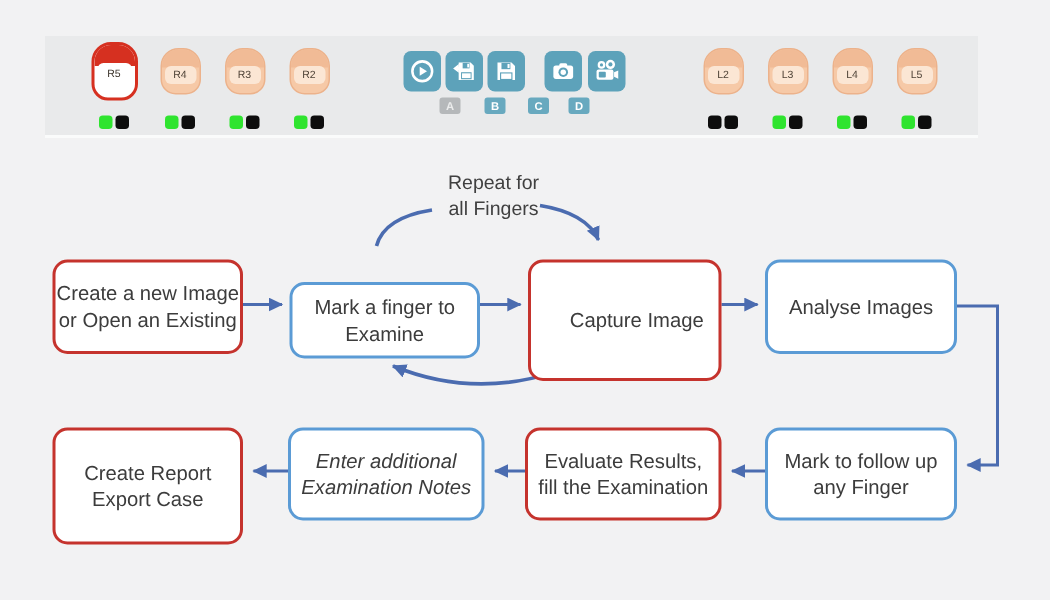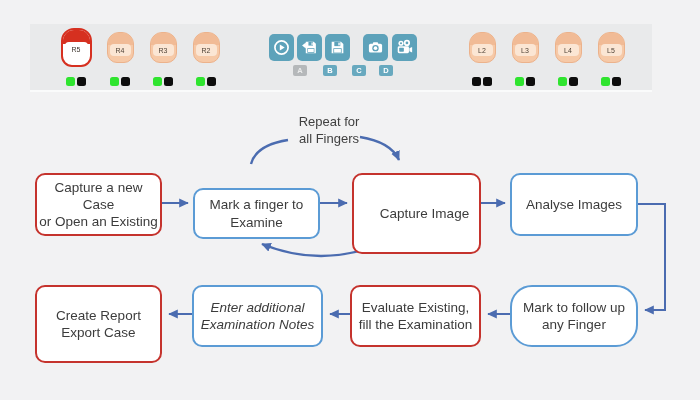--- a/index.html
+++ b/index.html
@@ -228,21 +228,21 @@
     <path d="M397,237 Q328,271 262,244" stroke-width="2.4" marker-end="url(#ah)"></path>
   </g>
 </svg>
 
 <div class="repeat-note">
   <div>Repeat for</div>
   <div>all Fingers</div>
 </div>
 
 <div class="node red" style="left:35px;top:173px;width:127px;height:63px;">
-  <div>Capture a new Case</div>
+  <div>Create a new Image</div>
   <div>or Open an Existing</div>
 </div>
 <div class="node blue" style="left:193px;top:188px;width:127px;height:51px;text-align:center;">
   <div>Mark a finger to</div>
   <div>Examine</div>
 </div>
 <div class="node red" style="left:352px;top:173px;width:129px;height:81px;padding-left:16px;">
   <div>Capture Image</div>
 </div>
 <div class="node blue" style="left:510px;top:173px;width:128px;height:63px;">
@@ -251,19 +251,19 @@
 
 <div class="node red" style="left:35px;top:285px;width:127px;height:78px;">
   <div>Create Report</div>
   <div>Export Case</div>
 </div>
 <div class="node blue" style="left:192px;top:285px;width:131px;height:62px;font-style:italic;">
   <div>Enter additional</div>
   <div>Examination Notes</div>
 </div>
 <div class="node red" style="left:350px;top:285px;width:131px;height:62px;">
-  <div>Evaluate Existing,</div>
+  <div>Evaluate Results,</div>
   <div>fill the Examination</div>
 </div>
-<div class="node blue" style="left:510px;top:285px;width:128px;height:62px;border-radius:22px;">
+<div class="node blue" style="left:510px;top:285px;width:128px;height:62px;">
   <div>Mark to follow up</div>
   <div>any Finger</div>
 </div>
 
 </body></html>

